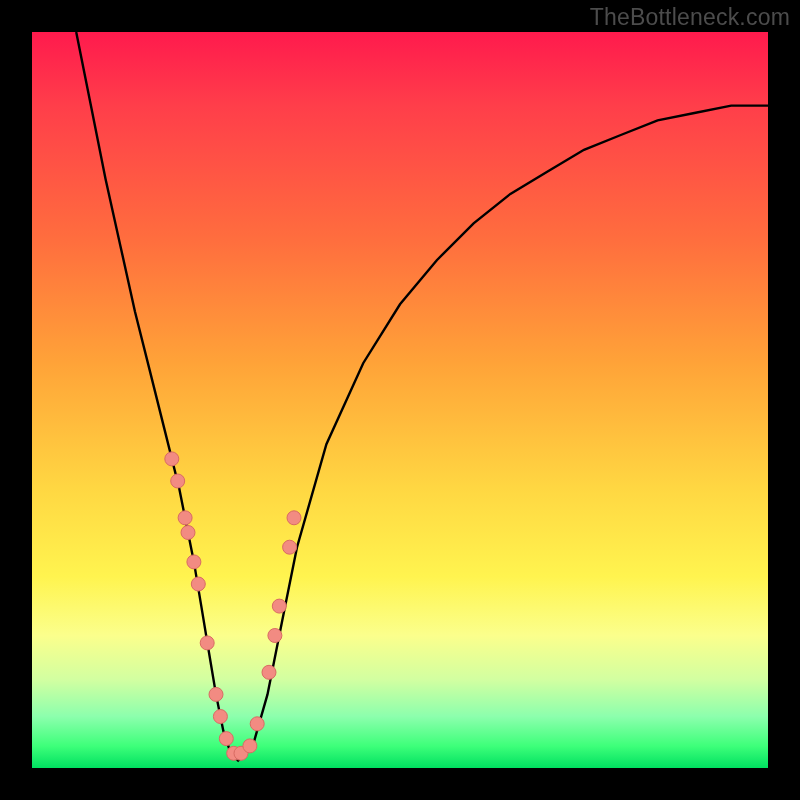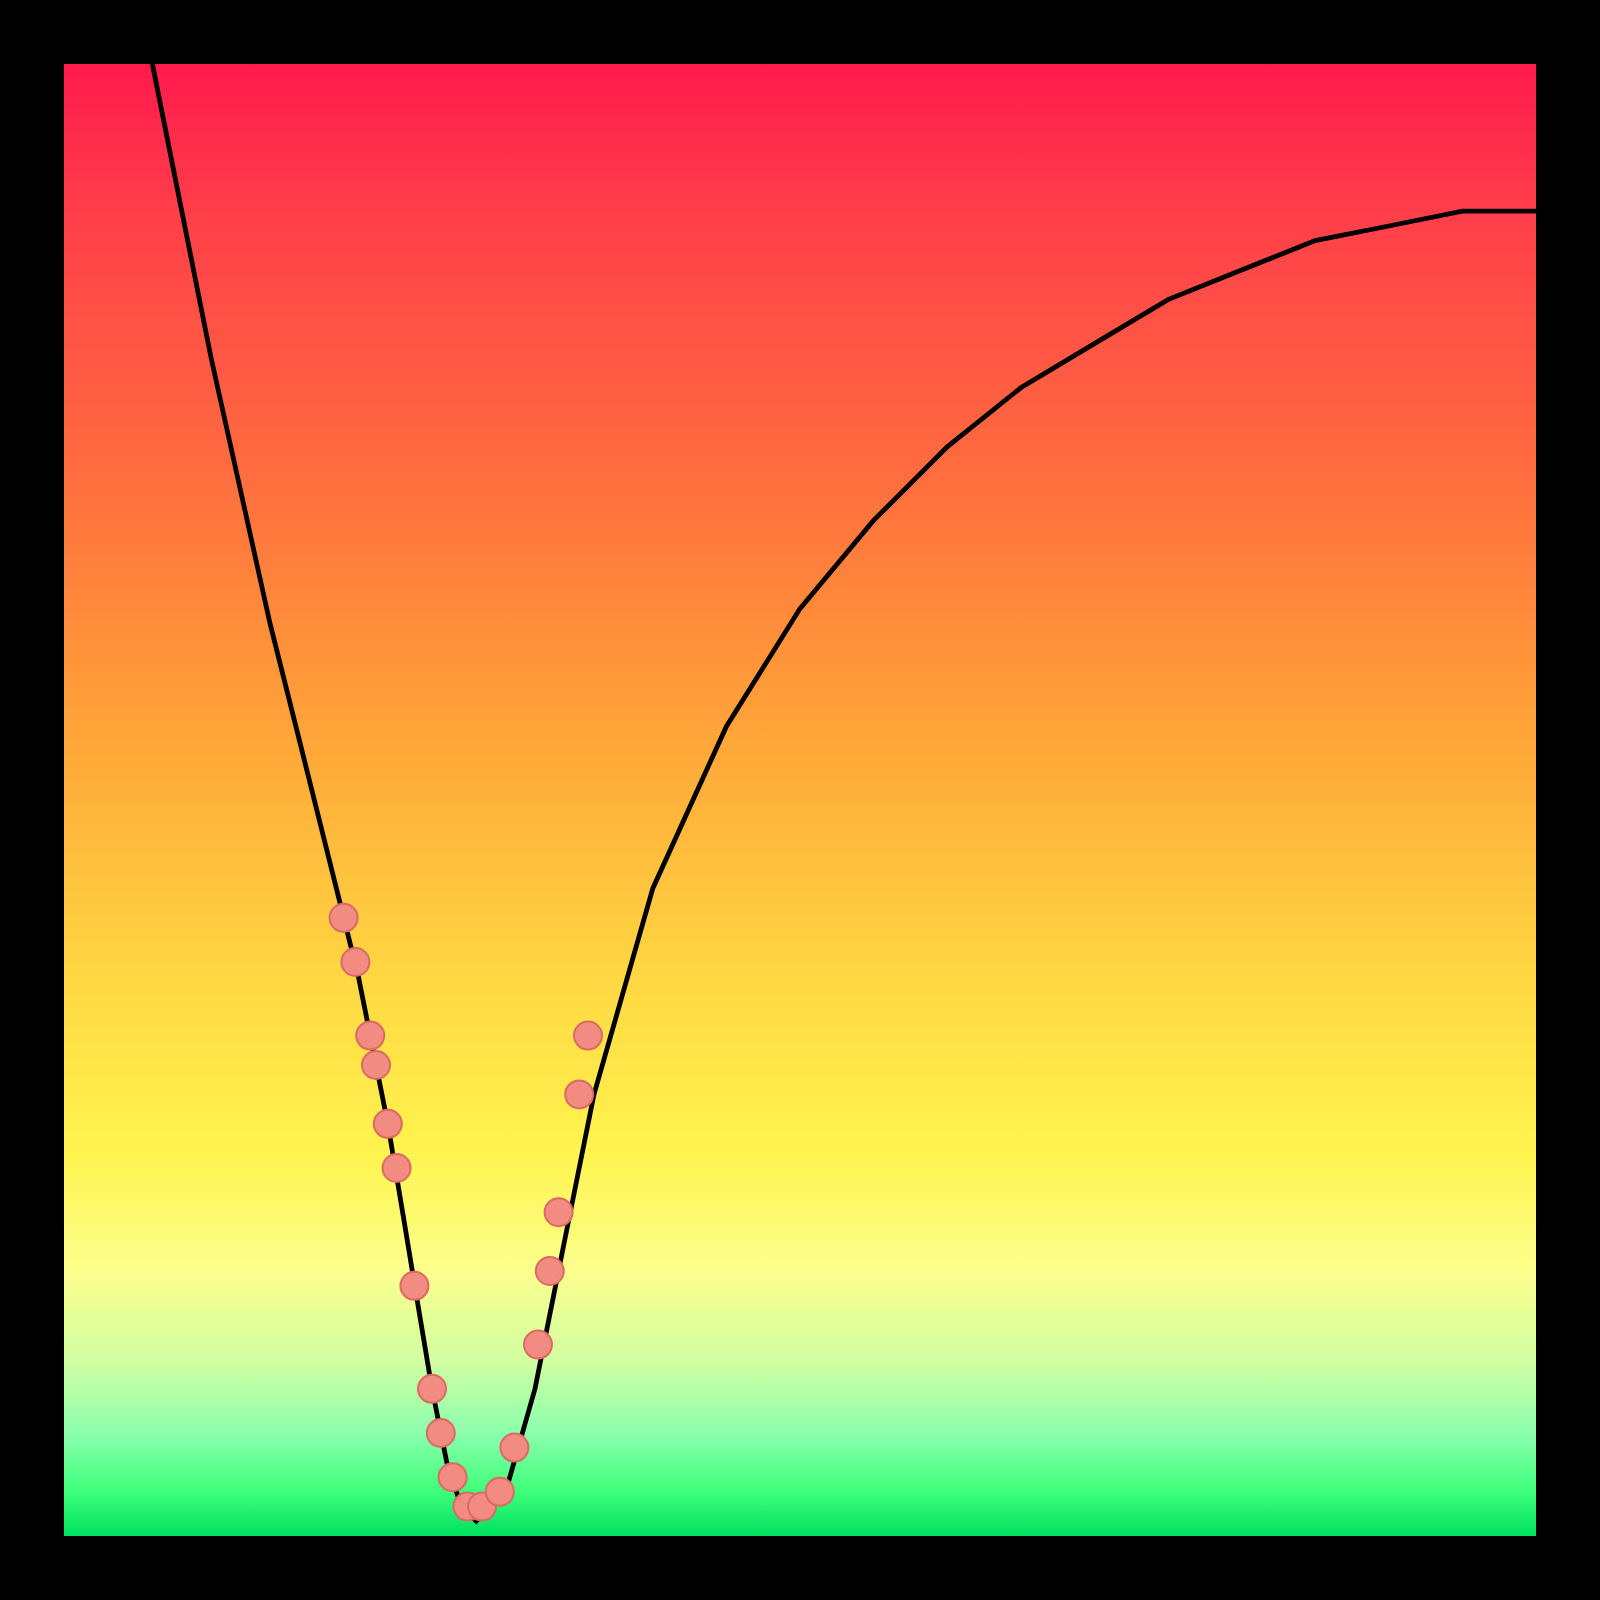--- a/index.html
+++ b/index.html
@@ -80,13 +80,14 @@
           <circle cx="217.9" cy="713.9" r="7" fill="#f28b82" stroke="#d96b63" stroke-width="1"></circle>
           <circle cx="225.2" cy="691.8" r="7" fill="#f28b82" stroke="#d96b63" stroke-width="1"></circle>
           <circle cx="237.0" cy="640.3" r="7" fill="#f28b82" stroke="#d96b63" stroke-width="1"></circle>
           <circle cx="242.9" cy="603.5" r="7" fill="#f28b82" stroke="#d96b63" stroke-width="1"></circle>
           <circle cx="247.3" cy="574.1" r="7" fill="#f28b82" stroke="#d96b63" stroke-width="1"></circle>
           <circle cx="257.6" cy="515.2" r="7" fill="#f28b82" stroke="#d96b63" stroke-width="1"></circle>
           <circle cx="262.0" cy="485.8" r="7" fill="#f28b82" stroke="#d96b63" stroke-width="1"></circle>
         </g>
     </svg>
   </div>
+  <div class="watermark">TheBottleneck.com</div>
 </div>
 
 </body></html>

